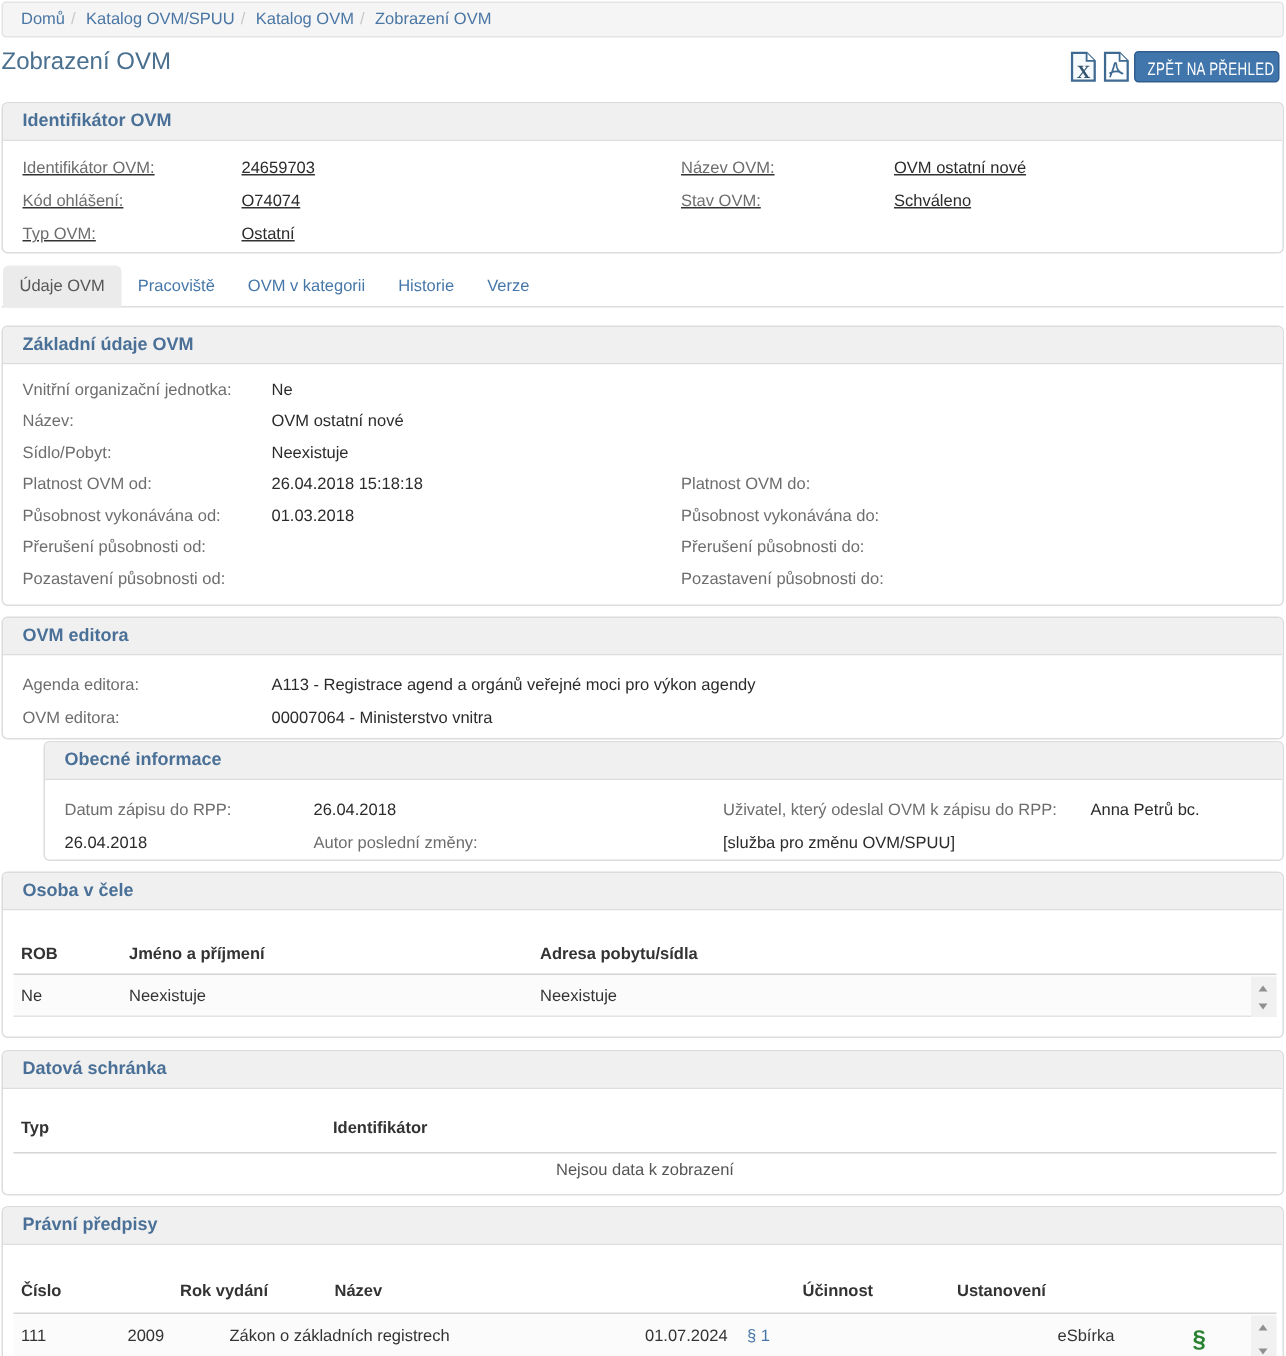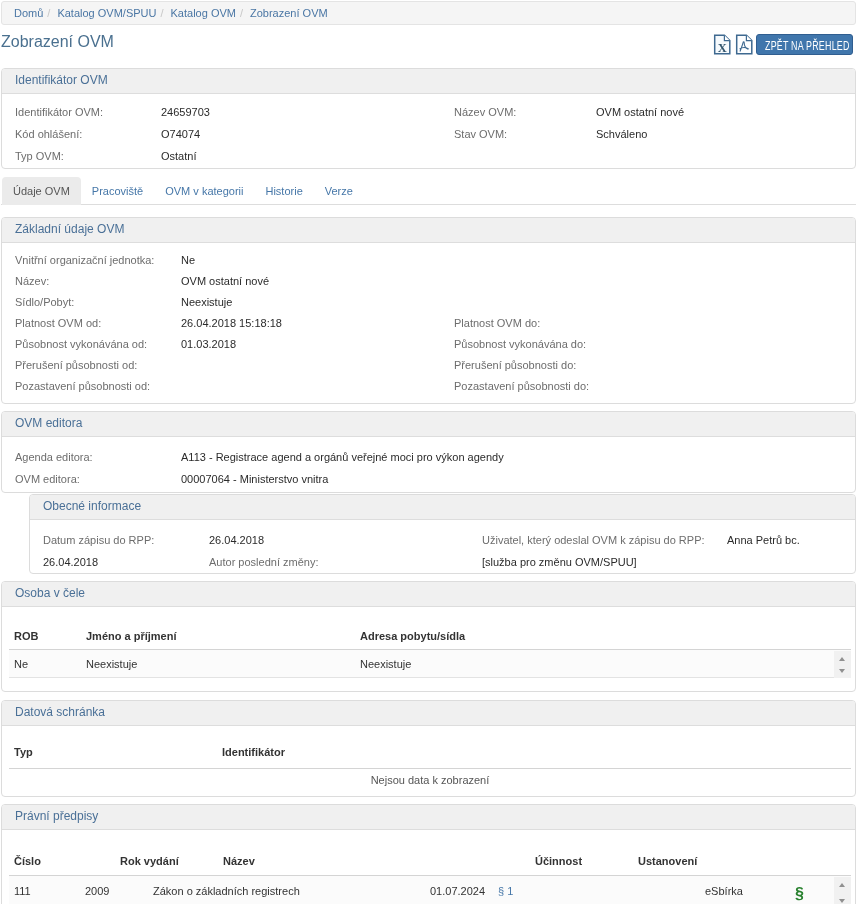--- a/index.html
+++ b/index.html
@@ -16,29 +16,29 @@
 .pagehead { margin:9px 1px 0 1px; height:34px; position:relative; }
 .pagehead h1 { margin:0; font-size:16px; font-weight:normal; color:#4a708f; line-height:16px; }
 .actions { position:absolute; right:3px; top:0; height:22px; display:flex; align-items:flex-start; }
 .actions .ico { display:block; margin-right:3.5px; width:18px; height:21px; }
 .btnback { position:relative; display:inline-block; vertical-align:top; background:#4076ac; border:1px solid #305e90; border-radius:3px;
   color:#fff; height:21px; width:97px; margin-left:0; }
 .btnback span { position:absolute; left:8px; top:4px; font-size:12px; white-space:nowrap; transform:scaleX(0.74); transform-origin:0 0; letter-spacing:0.3px; }
 
 .panel { margin:0 1px 8px 1px; border:1px solid #dcdcdc; border-radius:4px; background:#fff; }
 .panel-heading { background:#f0f0f0; border-bottom:1px solid #ddd; color:#4a7097; font-size:12px;
-  height:25px; line-height:23px; padding:0 13px; border-radius:3px 3px 0 0; }
+  height:25px; line-height:23px; padding:0 13px; border-radius:3px 3px 0 0;font-weight:bold; }
 
 .kv { padding:7px 13px 1px 13px; }
 .kv .row { display:grid; }
 .kv .lbl { color:#6d6d6d; }
 .kv .val { color:#2b2b2b; white-space:nowrap; }
 
 
-.p1 .row { grid-template-columns:146px 293px 142px auto; height:22px; line-height:22px; }
+.p1 .row { grid-template-columns:146px 293px 142px auto; height:22px; line-height:22px;text-decoration:underline; }
 
 .p2 { padding-bottom:6px; }
 .p2 .row { grid-template-columns:166px 273px auto; height:21px; line-height:21px; }
 
 .p3 { padding-top:8.5px; padding-bottom:2.5px; }
 .p3 .row { grid-template-columns:166px auto; height:22px; line-height:22px; }
 
 .p4 { padding-top:9px; padding-bottom:0; }
 .p4 .row { grid-template-columns:166px 273px 245px auto; height:22px; line-height:22px; }
 

